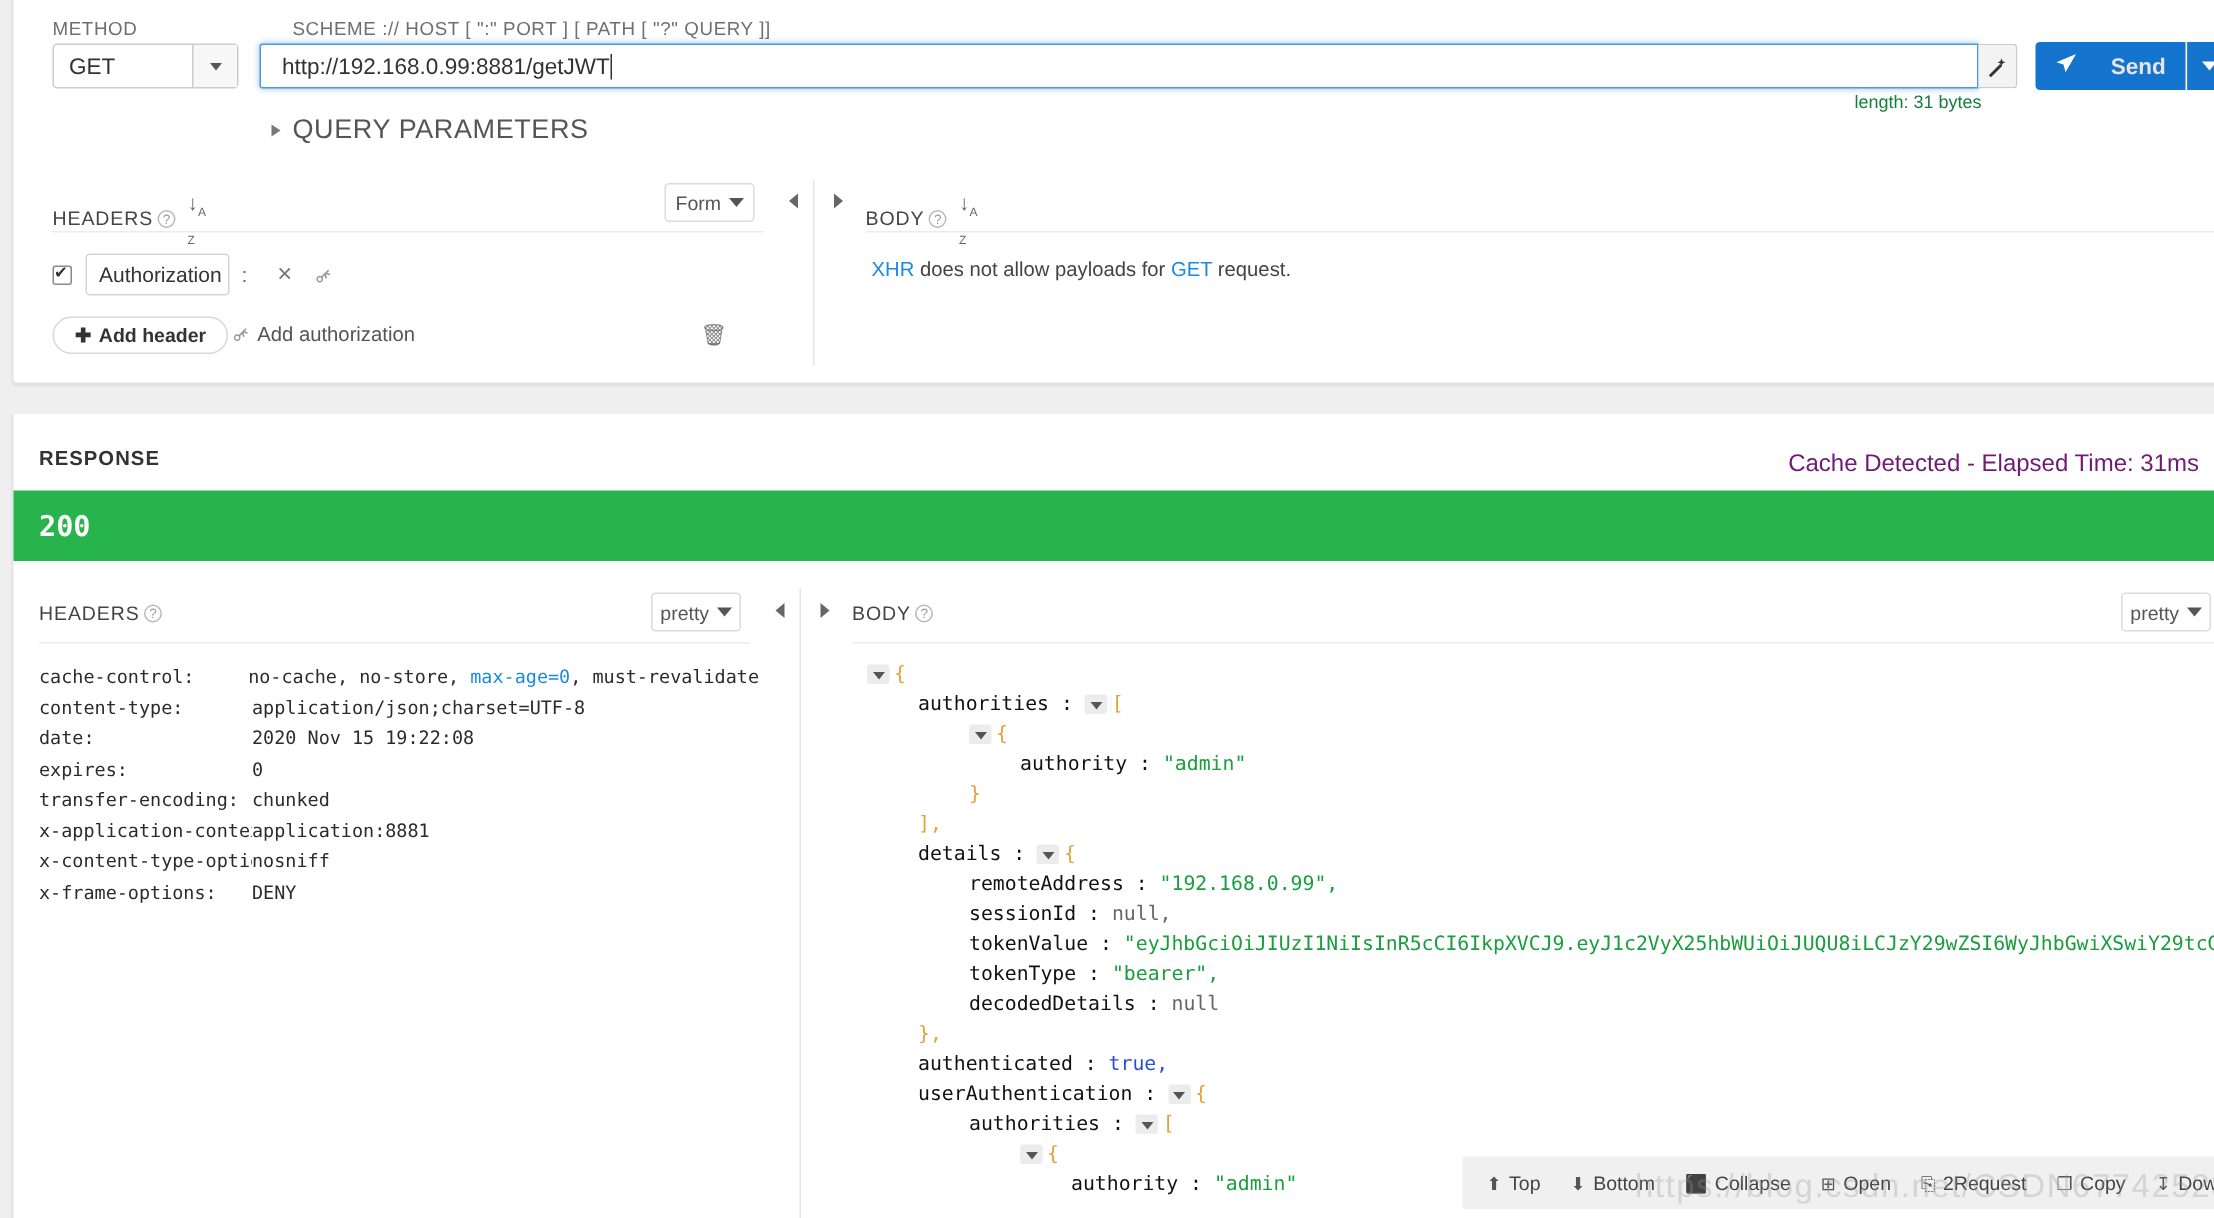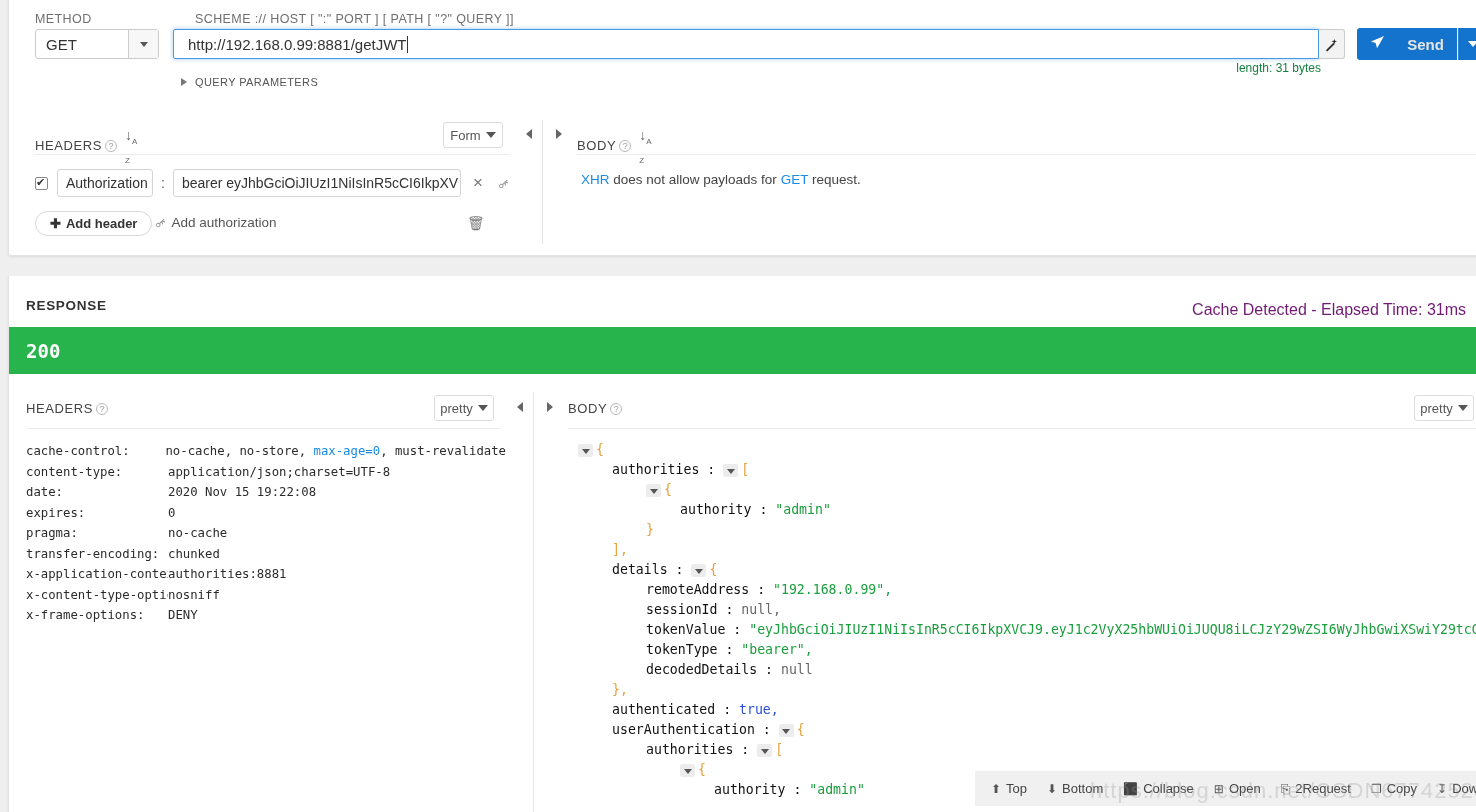--- a/index.html
+++ b/index.html
@@ -90,21 +90,21 @@
            border-right: 5px solid transparent; border-top: 6px solid #fff; }
 
   #query-params-row {
     position: absolute; left: 172px; top: 82px;
     display: flex; align-items: center; gap: 8px;
   }
   .tri-right { width: 0; height: 0; border-top: 4.5px solid transparent;
                border-bottom: 4.5px solid transparent; border-left: 6px solid #777; }
   .tri-down { width: 0; height: 0; border-left: 5px solid transparent;
               border-right: 5px solid transparent; border-top: 6px solid #555; }
-  #query-params-text { font-size: 11px; color: #555; letter-spacing: .4px; }
+  #query-params-text { font-size: 18px; color: #555; letter-spacing: .4px; }
 
   
   .section-title {
     font-size: 13px; color: #444; letter-spacing: .6px; font-weight: normal;
   }
   .q-icon {
     display: inline-block; width: 12px; height: 12px; border-radius: 50%;
     border: 1px solid #b9b9b9; color: #9a9a9a; font-size: 9px;
     line-height: 10px; text-align: center; vertical-align: super;
     margin-left: 3px;
@@ -323,21 +323,20 @@
     <div id="req-body-head">
       <span class="section-title">BODY</span>
       <span class="q-icon">?</span>
       <span class="sort-icon">↓<sub style="font-size:8px">A<br>Z</sub></span>
     </div>
 
     <div id="header-row">
       <span class="hdr-check"></span>
       <span class="hdr-name-input">Authorization</span>
       <span class="hdr-colon">:</span>
-      <span class="hdr-val-input">bearer eyJhbGciOiJIUzI1NiIsInR5cCI6IkpXV</span>
       <span id="header-remove">×</span>
       <span id="header-key-icon">⚷</span>
     </div>
 
     <div id="add-header-btn">
       <span style="margin-right:5px">✚</span>
       <span>Add header</span>
     </div>
     <div id="add-auth-btn">
       <span class="key-glyph">⚷</span>
@@ -398,30 +397,26 @@
       </div>
       <div class="hrow">
         <span class="hname">date:</span>
         <span class="hval">2020 Nov 15 19:22:08</span>
       </div>
       <div class="hrow">
         <span class="hname">expires:</span>
         <span class="hval">0</span>
       </div>
       <div class="hrow">
-        <span class="hname">pragma:</span>
-        <span class="hval">no-cache</span>
-      </div>
-      <div class="hrow">
         <span class="hname">transfer-encoding:</span>
         <span class="hval">chunked</span>
       </div>
       <div class="hrow">
         <span class="hname">x-application-contex…</span>
-        <span class="hval">authorities:8881</span>
+        <span class="hval">application:8881</span>
       </div>
       <div class="hrow">
         <span class="hname">x-content-type-optio…</span>
         <span class="hval">nosniff</span>
       </div>
       <div class="hrow">
         <span class="hname">x-frame-options:</span>
         <span class="hval">DENY</span>
       </div>
     </div>

